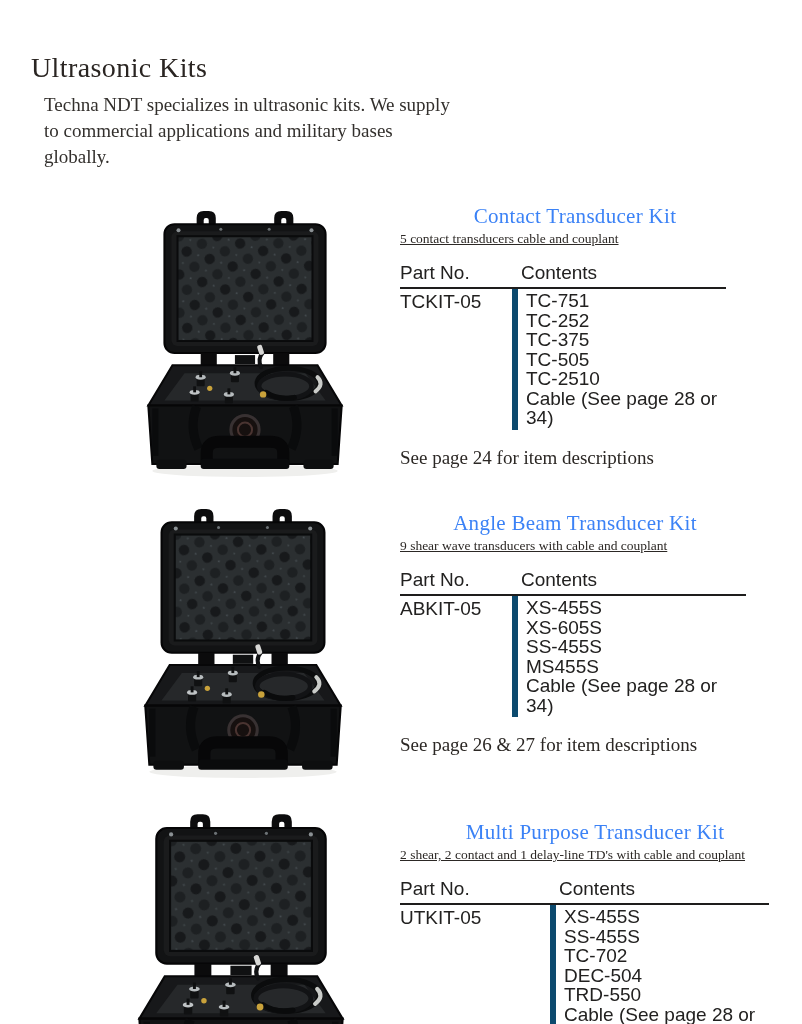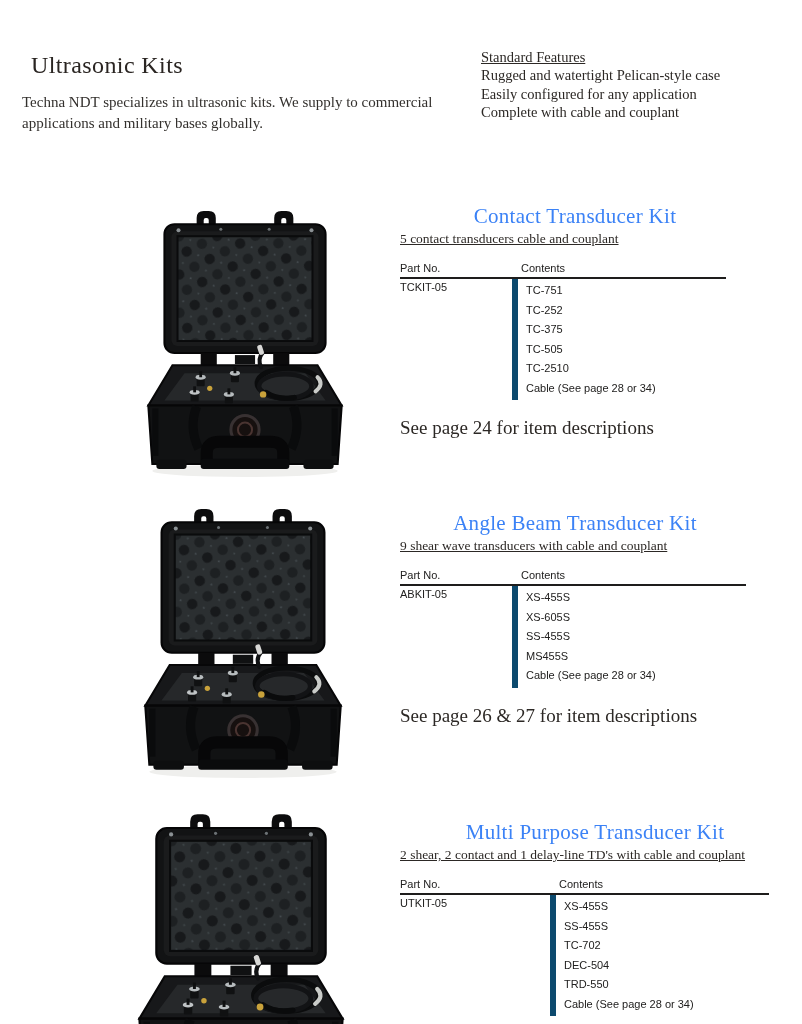--- a/index.html
+++ b/index.html
@@ -1,27 +1,27 @@
 <!DOCTYPE html>
 <html><head>
 <meta charset="utf-8">
 <style>
   html,body{margin:0;padding:0;}
   .page{position:relative;width:802px;height:1024px;background:#ffffff;overflow:hidden;
         font-family:"Liberation Serif","DejaVu Serif",serif;color:#2b2725;}
   
-  .h1{position:absolute;left:31px;top:52px;font-size:24px;letter-spacing:0.4px;color:#2a2522;font-weight:500;}
-  .intro{position:absolute;left:22px;top:92px;width:412px;font-size:15px;line-height:1.38;color:#33302d;}
+  .h1{position:absolute;left:31px;top:52px;font-size:28px;letter-spacing:0.4px;color:#2a2522;font-weight:500;}
+  .intro{position:absolute;left:44px;top:92px;width:412px;font-size:19px;line-height:1.38;color:#33302d;}
   .features{position:absolute;left:481px;top:48px;width:300px;font-size:14.5px;line-height:1.27;color:#2c2825;}
   .features .fh{text-decoration:underline;}
   
   .kit{position:absolute;color:#2c2825;}
   .kit-title{font-size:21px;letter-spacing:0.3px;text-align:center;color:#3b82f6;margin:0 0 2px 0;font-weight:500;}
   .kit-sub{font-size:13.5px;margin:0 0 15px 0;text-decoration:underline;}
-  .tbl{font-family:"Liberation Sans","DejaVu Sans",sans-serif;font-size:11px;color:#222120;}
+  .tbl{font-family:"Liberation Sans","DejaVu Sans",sans-serif;font-size:19px;color:#222120;}
   .thead{display:flex;border-bottom:2px solid #1e1d1c;padding-bottom:3px;}
   .thead .c2{padding-left:9px;}
   .tbody{display:flex;align-items:stretch;}
   .partno{padding-top:2px;}
   ul.contents{list-style:none;margin:0;padding:2px 0 2px 8px;border-left:6px solid #0c4a6e;flex:1;}
   ul.contents li{line-height:19.5px;}
   .note{margin-top:17px;font-size:19px;}
   #kit1{left:400px;top:204px;width:350px;}
   #kit2{left:400px;top:511px;width:350px;}
   #kit3{left:400px;top:820px;width:390px;}
@@ -118,26 +118,20 @@
       <rect x="158" y="252" width="30" height="9" rx="3" fill="#0d0e0f"></rect>
     </g>
   </defs>
 </svg>
 
 <div class="page">
 
   <div class="h1">Ultrasonic Kits</div>
   <div class="intro">Techna NDT specializes in ultrasonic kits. We supply to commercial applications and military bases globally.</div>
 
-  <div class="features">
-    <div class="fh">Standard Features</div>
-    <div>Rugged and watertight Pelican-style case</div>
-    <div>Easily configured for any application</div>
-    <div>Complete with cable and couplant</div>
-  </div>
 
   <figure class="photo" id="photo1">
     <svg viewBox="0 0 200 272">
         <use href="#pelicase" xlink:href="#pelicase"></use>
       </svg>
   </figure>
 
   <figure class="photo" id="photo2">
     <svg viewBox="0 0 200 272">
         <use href="#pelicase" xlink:href="#pelicase"></use>

